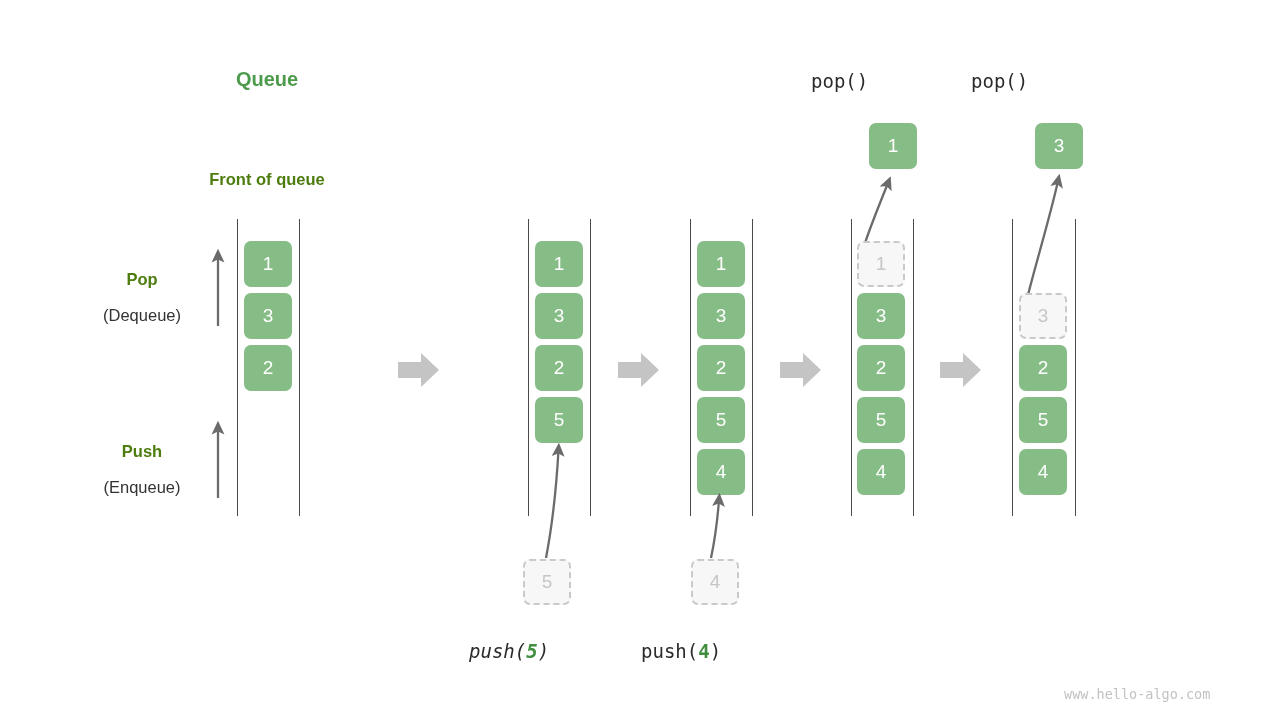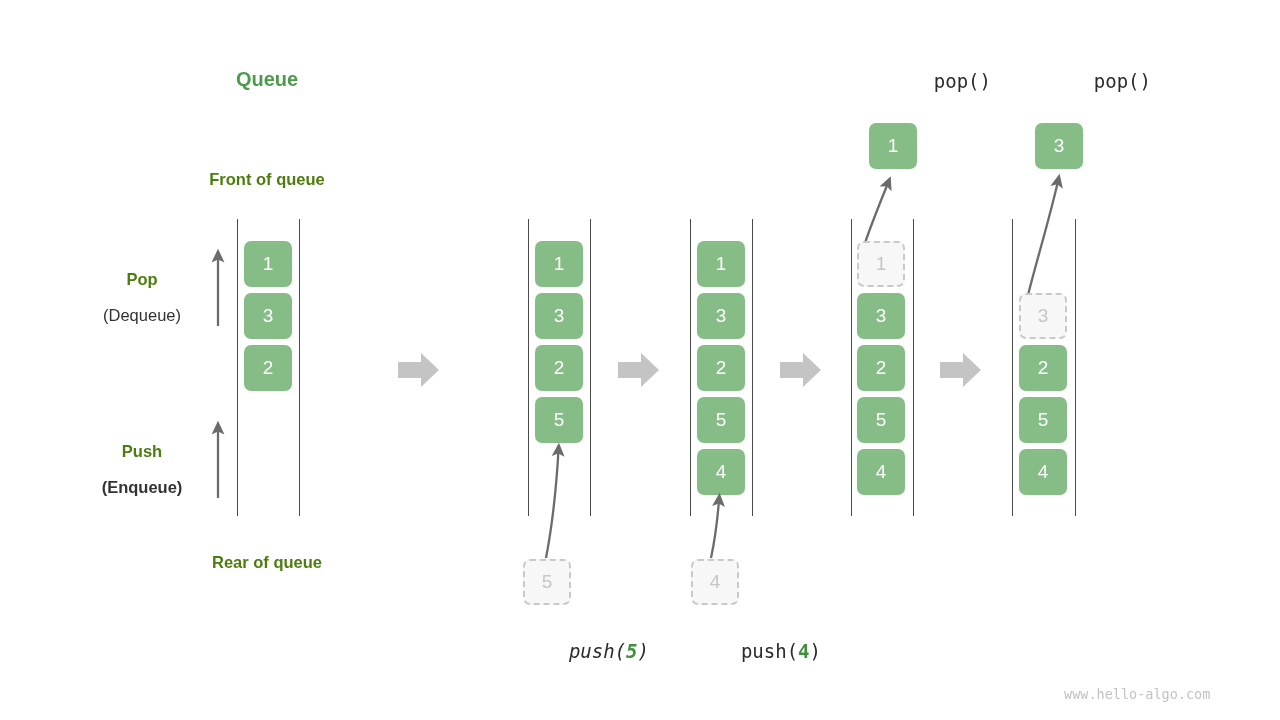--- a/index.html
+++ b/index.html
@@ -20,21 +20,21 @@
   .lbl-bold{
     font-size:16.5px;font-weight:bold;color:#4d7c0f;
     text-align:center;white-space:nowrap;
   }
   .lbl-norm{
     font-size:16.5px;font-weight:normal;color:#333333;
     text-align:center;white-space:nowrap;
   }
   .op-label{
     font-family:"DejaVu Sans Mono","Liberation Mono",monospace;
-    font-size:19px;color:#2b2b2b;text-align:right;white-space:nowrap;
+    font-size:19px;color:#2b2b2b;text-align:left;white-space:nowrap;
     letter-spacing:0px;
   }
   .op-label .arg{color:#3f8f3f;font-weight:bold;}
   .watermark{
     font-family:"DejaVu Sans Mono","Liberation Mono",monospace;
     font-size:13.5px;color:#c2c2c2;white-space:nowrap;
   }
 
   
   .rail{
@@ -61,27 +61,26 @@
 </style>
 </head>
 <body>
 
 <div id="canvas">
 
   <div class="abs title" style="left:207px;top:60px;width:120px;">Queue</div>
 
   <div class="abs lbl-bold" style="left:167px;top:162px;width:200px;">Front of queue</div>
 
-  <div class="abs lbl-bold" style="left:167px;top:545px;width:200px;">Rear of queue</div>
 
   <div class="abs lbl-bold" style="left:62px;top:262px;width:160px;">Pop</div>
   <div class="abs lbl-norm" style="left:62px;top:298px;width:160px;">(Dequeue)</div>
 
   <div class="abs lbl-bold" style="left:62px;top:434px;width:160px;">Push</div>
-  <div class="abs lbl-norm" style="left:62px;top:470px;width:160px;font-weight:bold;">(Enqueue)</div>
+  <div class="abs lbl-norm" style="left:62px;top:470px;width:160px;">(Enqueue)</div>
 
   <svg class="abs" style="left:205px;top:238px;" width="26" height="82" viewBox="0 0 26 82">
     <defs>
       <marker id="ah-small" markerWidth="7" markerHeight="7" refX="3.2" refY="3.2" orient="auto" markerUnits="strokeWidth">
         <path d="M0.4,0.4 L6.4,3.2 L0.4,6.0 L1.7,3.2 Z" fill="#6b6b6b"></path>
       </marker>
     </defs>
     <line x1="13" y1="80" x2="13" y2="10" stroke="#6b6b6b" stroke-width="2.3" marker-end="url(#ah-small)"></line>
   </svg>
 

